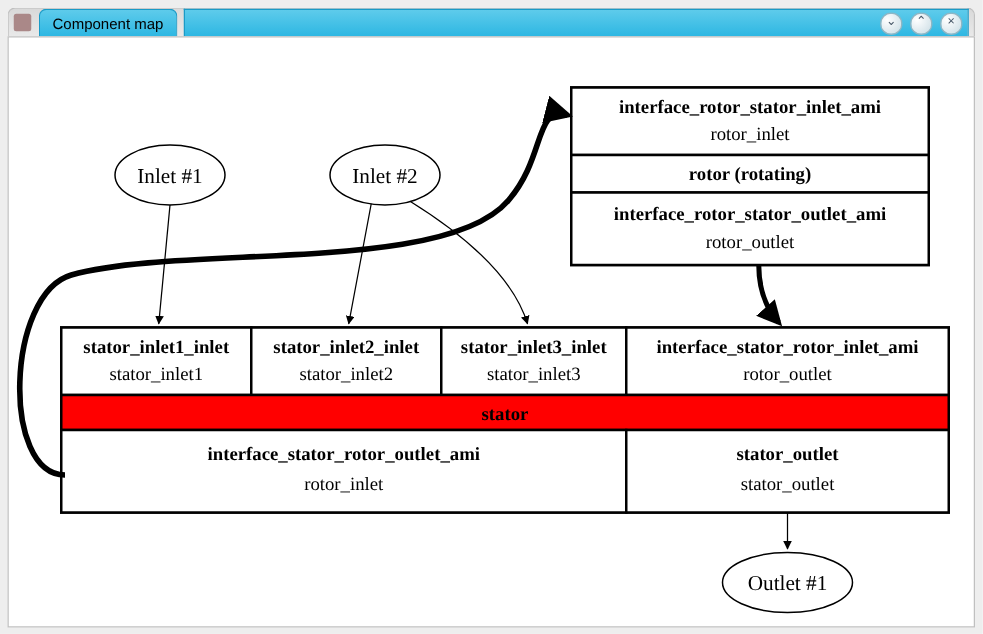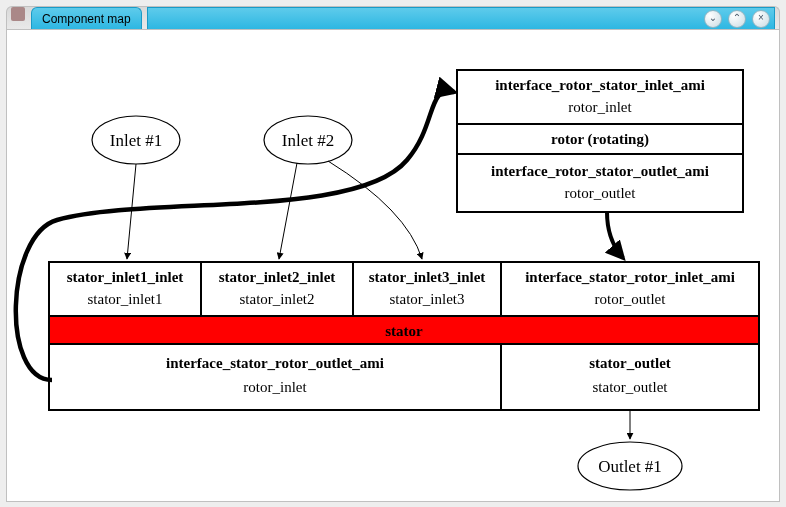--- a/index.html
+++ b/index.html
@@ -14,21 +14,21 @@
   }
   .window {
     width: 786px;
     height: 507px;
     box-sizing: border-box;
     padding: 6px;
   }
   .titlebar {
     height: 22px;
     display: flex;
-    align-items: flex-start;
+    align-items: center;
     gap: 6px;
     padding: 0 4px;
     background: linear-gradient(#d9d9d9, #e9e9e9);
     border: 1px solid #c0c0c0;
     border-bottom: none;
     border-top-left-radius: 6px;
     border-top-right-radius: 6px;
   }
   .appicon {
     width: 14px; height: 14px;

